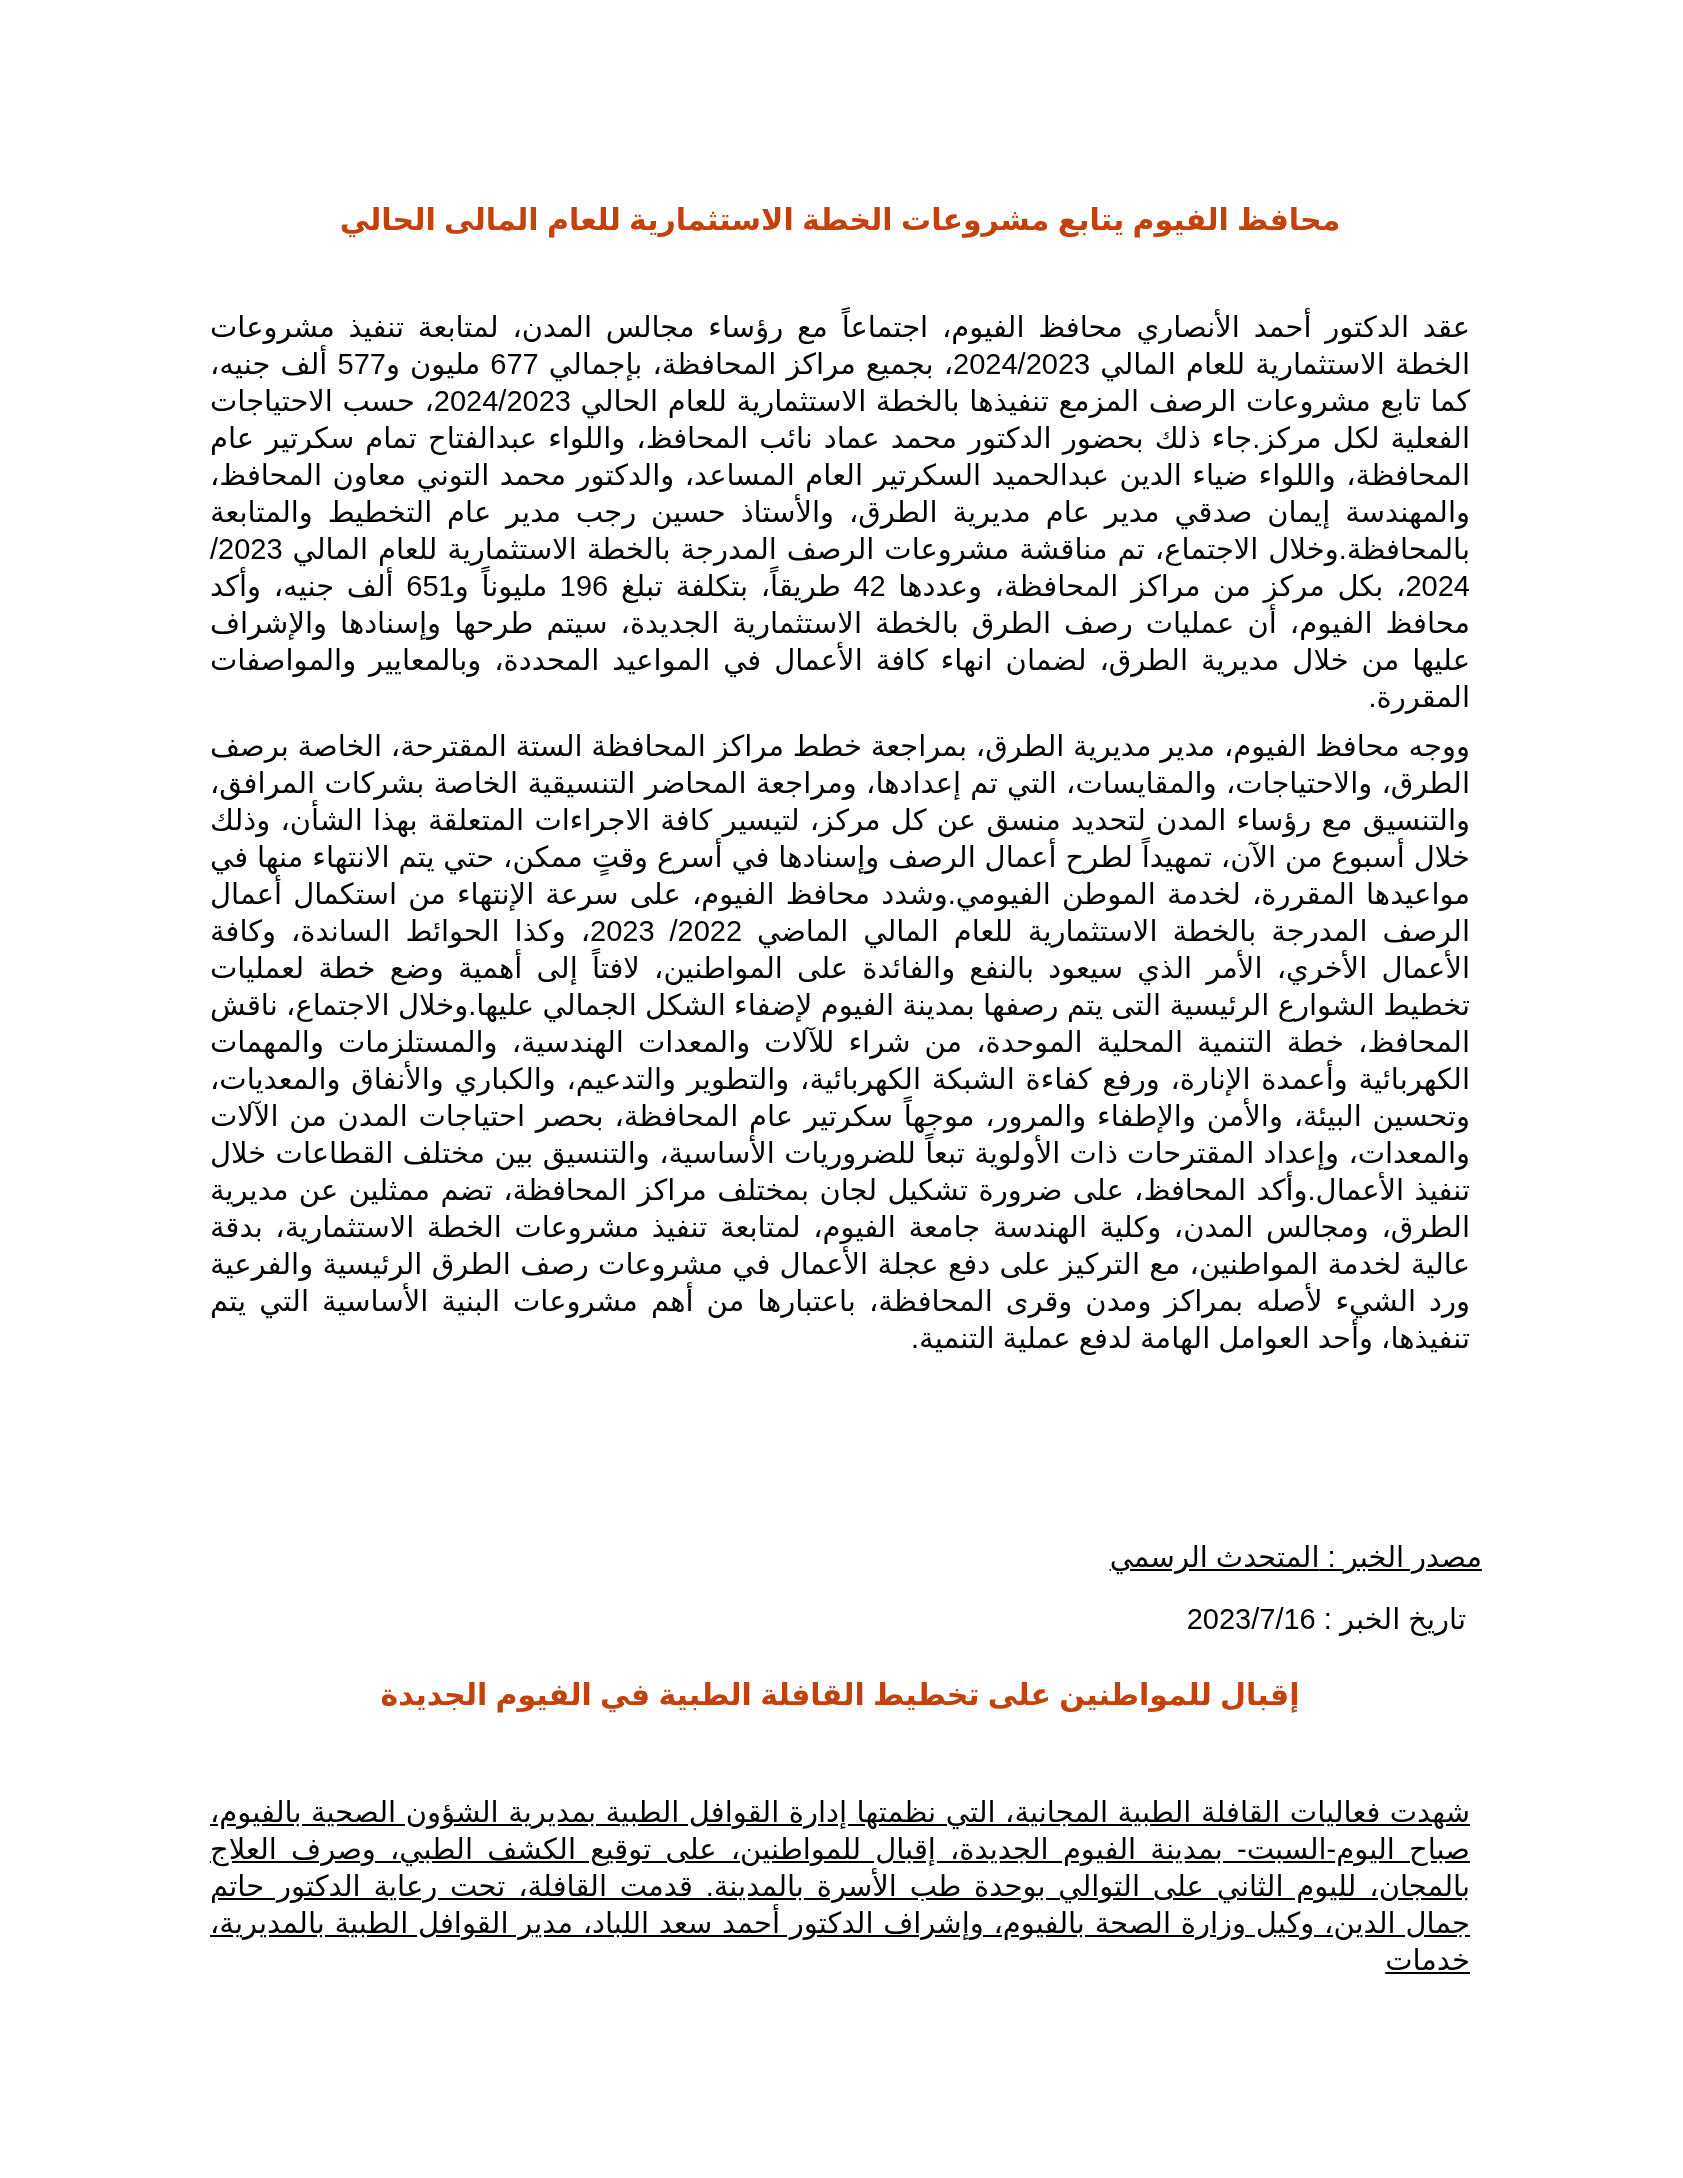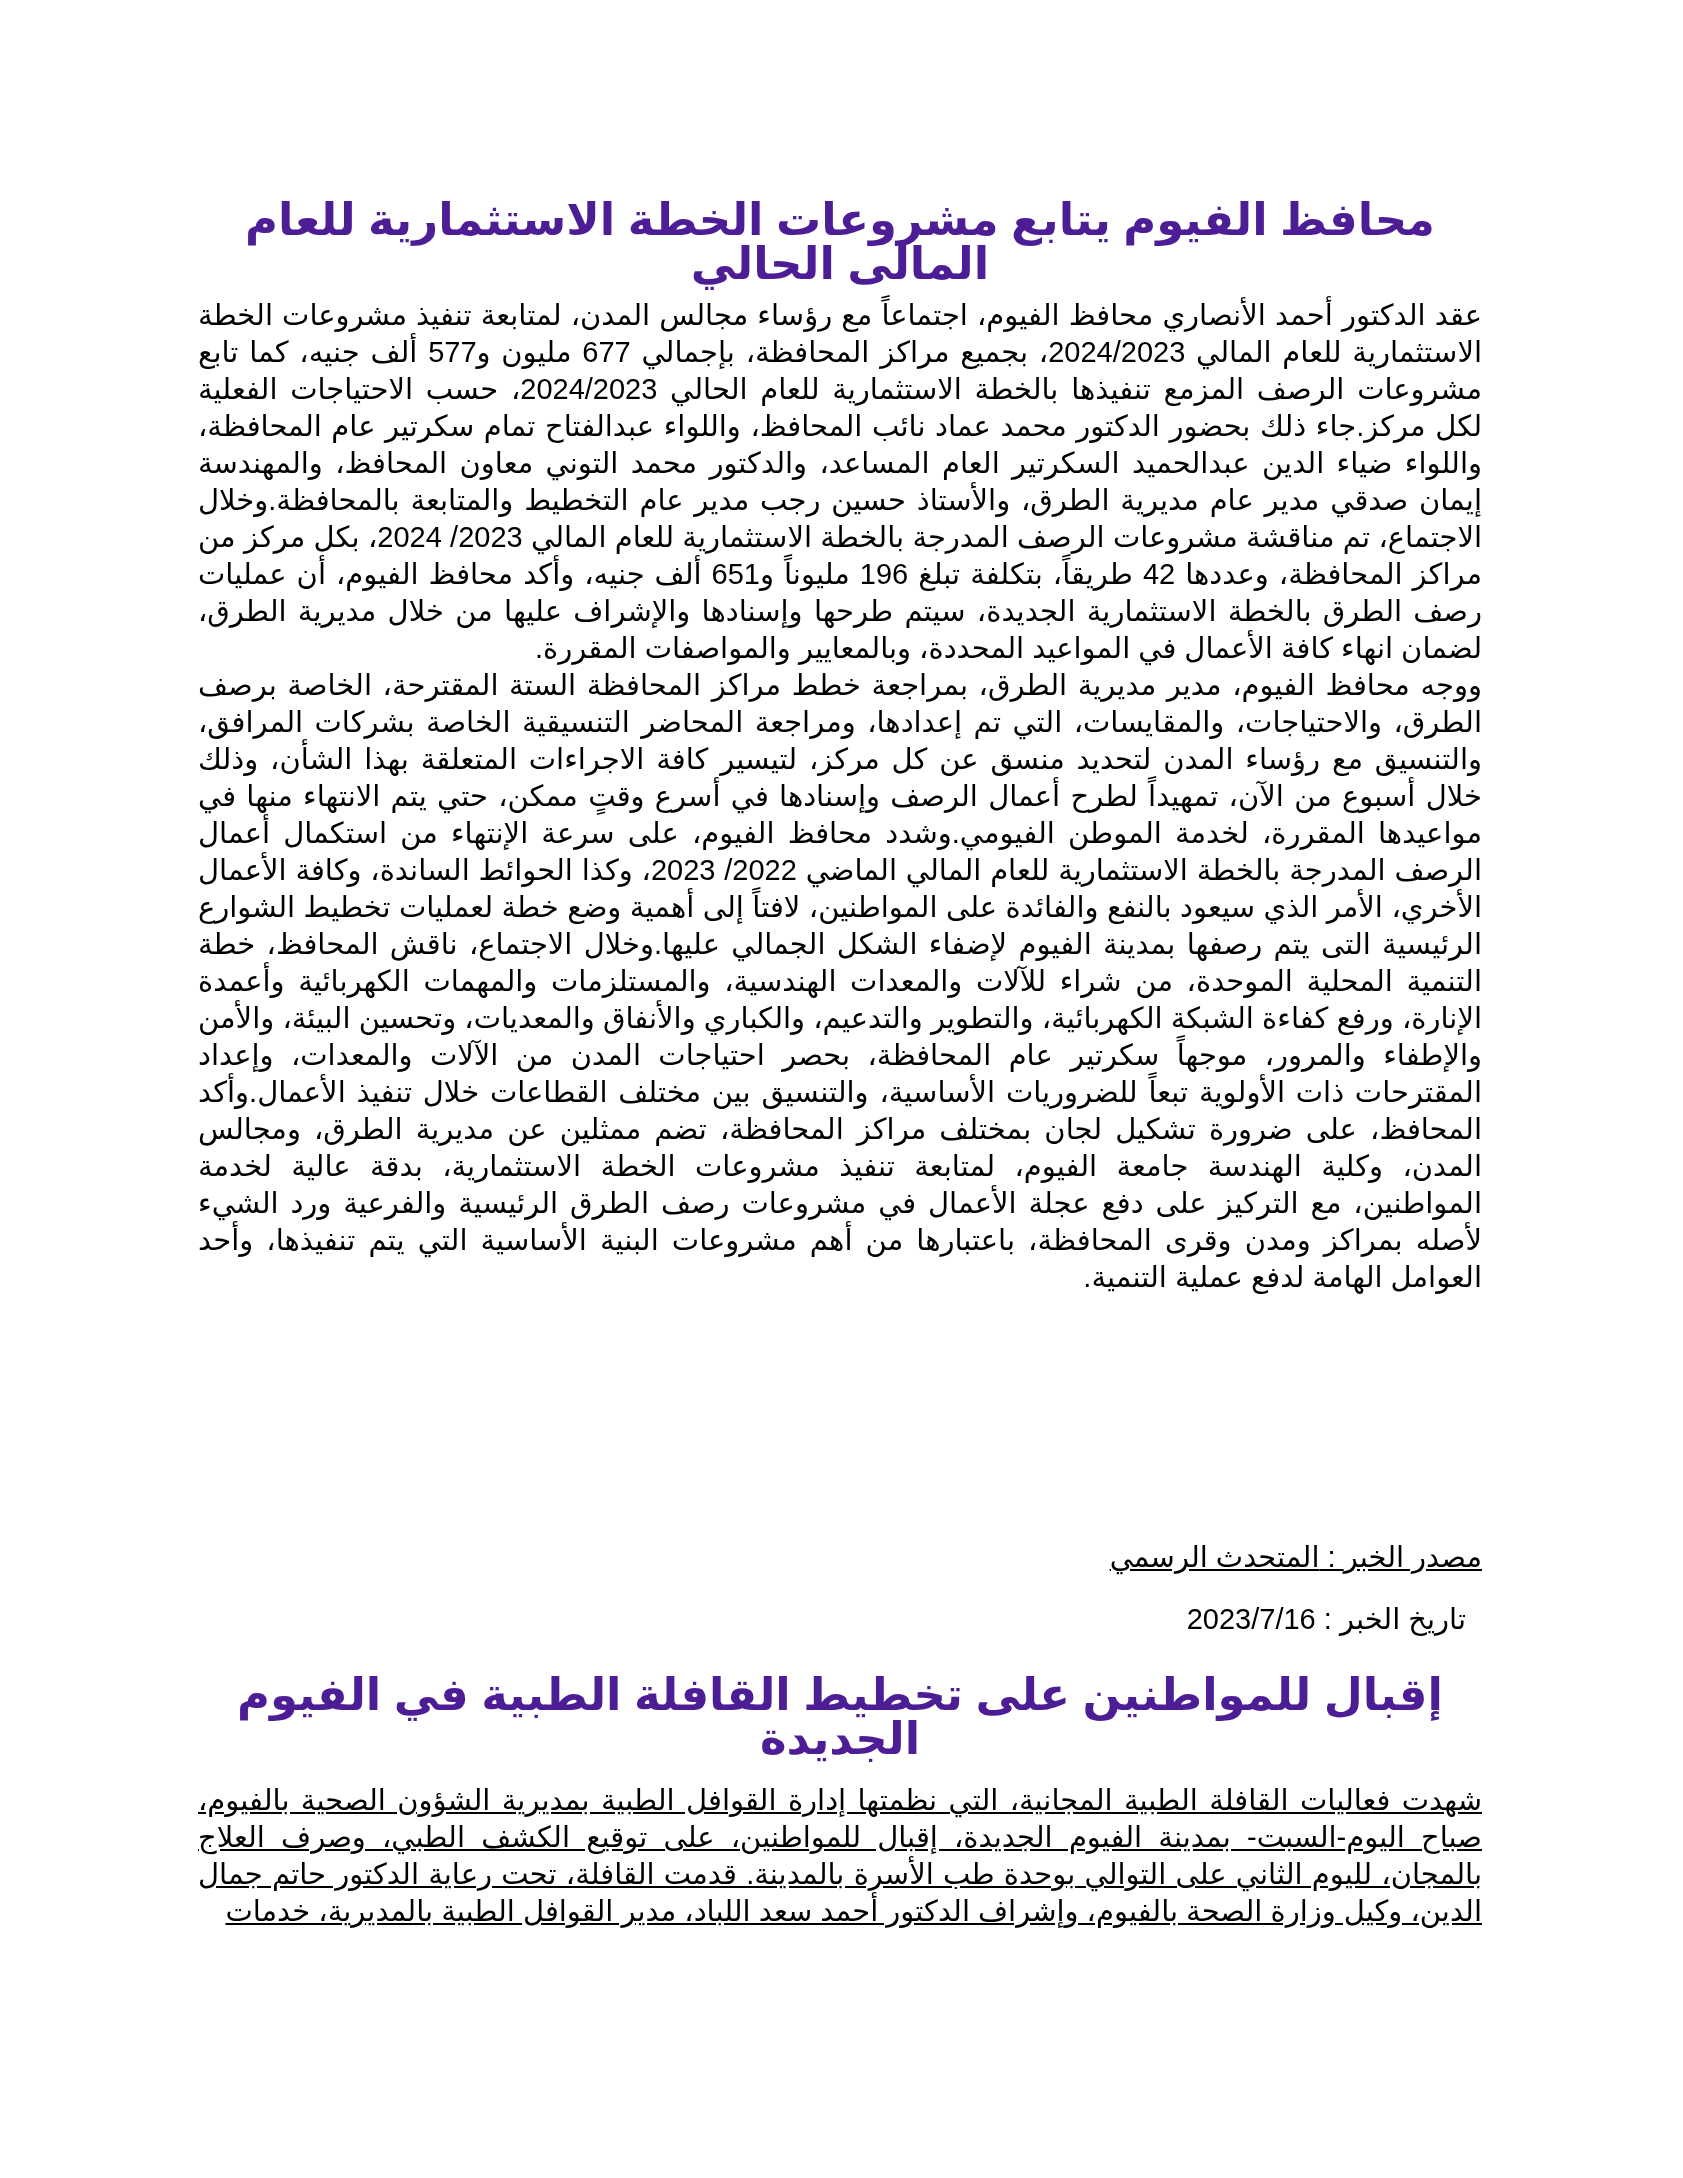--- a/index.html
+++ b/index.html
@@ -18,41 +18,41 @@
     .page {
       position: absolute;
       left: 198px;
       top: 0;
       width: 1284px;
       direction: rtl;
     }
     .article-title {
       text-align: center;
       font-weight: bold;
-      font-size: 45px;
+      font-size: 30px;
       line-height: 44px;
-      color: #4c1d95;
+      color: #c2410c;
       margin: 0;
       letter-spacing: 0;
     }
     .title-1 {
       position: absolute;
       top: 198px;
       left: 0;
       right: 0;
     }
     .body-text {
       font-size: 29px;
       line-height: 37px;
       text-align: justify;
       text-align-last: right;
       margin: 0;
     }
     .para {
-      margin: 0;
+      margin: 12px;
     }
     .body-1 {
       position: absolute;
       top: 297px;
       left: 0;
       right: 0;
     }
     .meta-line {
       font-size: 29px;
       line-height: 37px;

